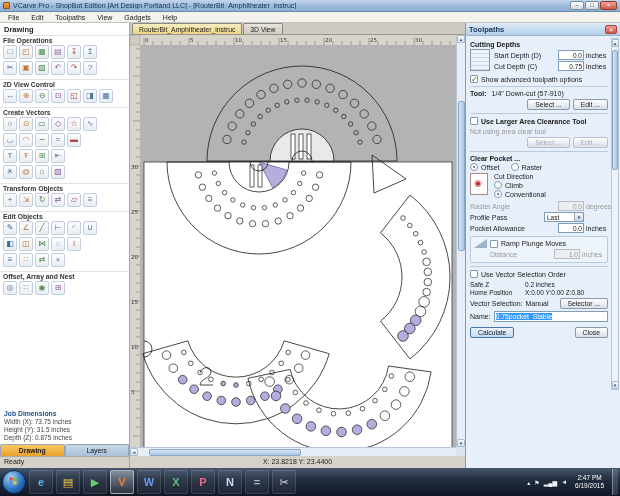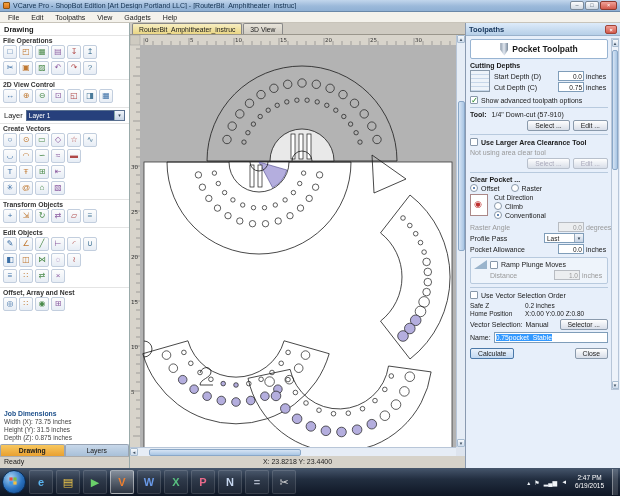--- a/index.html
+++ b/index.html
@@ -190,27 +190,20 @@
               <span class="ticon" style="color: rgb(192, 120, 48);">⊕</span>
               <span class="ticon" style="color: rgb(74, 138, 74);">⊖</span>
               <span class="ticon" style="color: rgb(138, 90, 160);">⊡</span>
               <span class="ticon" style="color: rgb(176, 72, 72);">◱</span>
               <span class="ticon" style="color: rgb(74, 122, 154);">◨</span>
               <span class="ticon" style="color: rgb(58, 110, 165);">▦</span>
             </div>
           </div>
       </div>
 
-      <div class="layer-row">
-        <span>Layer</span>
-        <span class="layer-dd">
-          <i>Layer 1</i>
-          <span class="dd-btn">▾</span>
-        </span>
-      </div>
 
       <div class="sec">
         <div class="sec-label">Create Vectors</div>
         <div>
             <div class="irow">
               <span class="ticon" style="color: rgb(58, 110, 165);">○</span>
               <span class="ticon" style="color: rgb(192, 120, 48);">⊙</span>
               <span class="ticon" style="color: rgb(74, 138, 74);">▭</span>
               <span class="ticon" style="color: rgb(138, 90, 160);">◇</span>
               <span class="ticon" style="color: rgb(176, 72, 72);">☆</span>
@@ -573,24 +566,20 @@
       <div class="coordbar">X: 23.8218   Y: 23.4400</div>
     </div>
 
     <div class="rightpanel">
       <div class="rp-header">
         <span>Toolpaths</span>
         <span class="rp-x">×</span>
       </div>
       <div class="rp-body">
 
-        <div class="tp-card">
-          <span class="bit-icon"></span>
-          <span class="tp-card-title">Pocket Toolpath</span>
-        </div>
 
         <div class="grp-title">Cutting Depths</div>
         <div class="cd-body">
           <span class="depth-icon"></span>
           <div class="cd-rows">
             <div class="frow">
               <label>Start Depth (D)</label>
               <span class="inp">0.0</span>
               <span class="unit">inches</span>
             </div>

